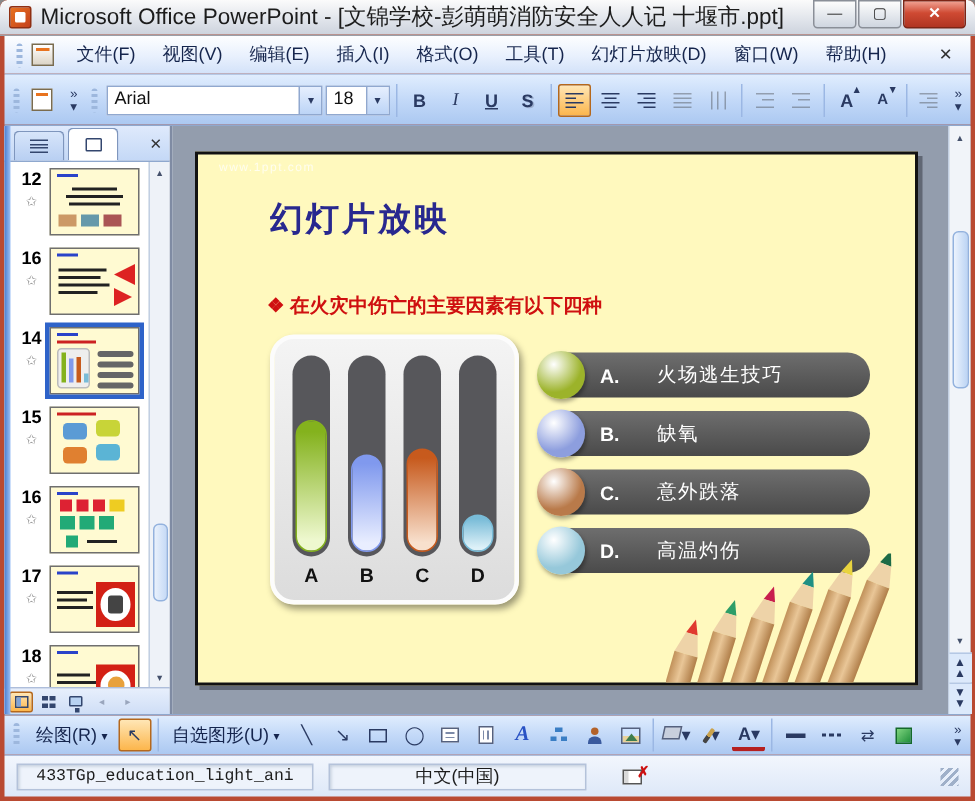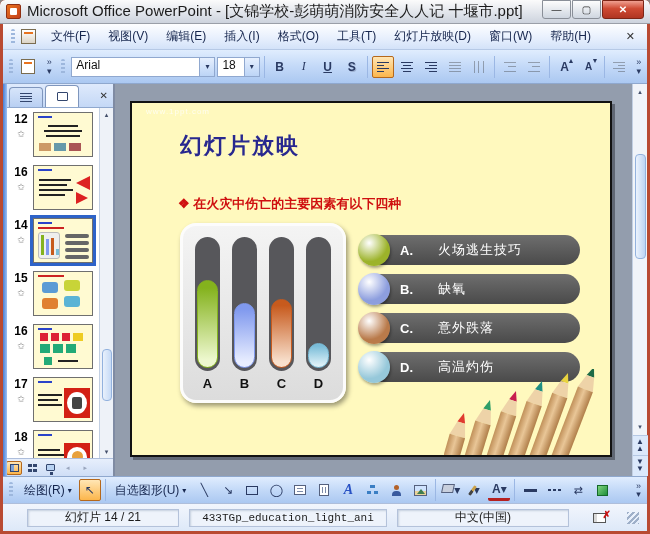--- a/index.html
+++ b/index.html
@@ -605,21 +605,20 @@
     <span class="tb-btn">
         <span class="green-sq"></span>
       </span>
     <span class="overflow-btn" style="margin-left:auto">
       <span>»</span>
       <span>▾</span>
     </span>
   </div>
 
   <div class="statusbar">
-    <span class="cell c1">幻灯片 14 / 21</span>
     <span class="cell c2">433TGp_education_light_ani</span>
     <span class="cell c3">中文(中国)</span>
     <span class="spell">
       <span class="book"></span>
       <span class="cross">✗</span>
     </span>
     <span class="resize-grip"></span>
   </div>
 
 </div>

